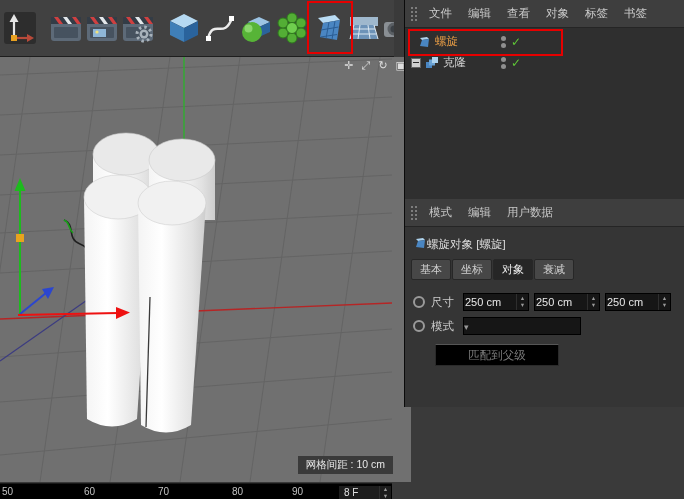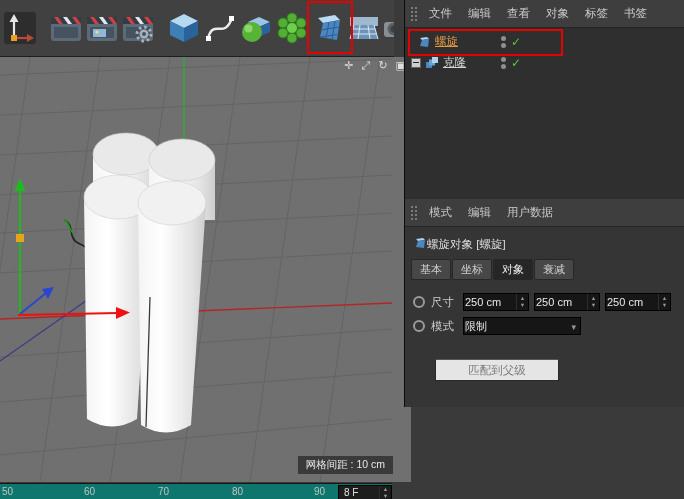--- a/index.html
+++ b/index.html
@@ -19,38 +19,38 @@
   #scene{position:absolute;left:0;top:0;}
   .vp-nav{position:absolute;top:1px;right:5px;display:flex;gap:8px;}
   .vp-nav span{color:#dedede;font-size:11px;line-height:14px;}
   .nav-pan::before{content:"✛";}
   .nav-orbit::before{content:"↻";}
   .nav-zoom::before{content:"⤢";}
   .nav-max::before{content:"▣";}
   .grid-label{position:absolute;right:18px;bottom:8px;background:#3a3a3a;color:#e8e8e8;
               font-size:10.5px;padding:2px 8px;}
   
-  #ruler{position:absolute;left:0;top:483px;width:392px;height:16px;background:#0f766e;
+  #ruler{position:absolute;left:0;top:483px;width:392px;height:16px;background:#000000;
          border-top:1px solid #181818;}
   .tick{position:absolute;top:2px;color:#c2c2c2;font-size:10px;}
   .frame-field{position:absolute;left:338px;top:1px;width:52px;height:13px;background:#1d1d1d;
                border:1px solid #000;display:flex;align-items:center;color:#e2e2e2;font-size:10px;}
   .frame-field .val{flex:1;padding-left:5px;}
   
   #right-panel{position:absolute;left:404px;top:0;width:292px;height:407px;background:#343434;
                border-left:1px solid #0b0b0b;display:flex;flex-direction:column;box-sizing:border-box;}
   .panel-menu{height:27px;flex:0 0 27px;background:#3e3e3e;border-bottom:1px solid #252525;
               display:flex;align-items:center;padding-left:5px;}
   .menu-item{color:#c9c9c9;font-size:11.5px;padding:0 8px;}
   .grip{width:8px;height:15px;margin-right:3px;
         background-image:radial-gradient(#7d7d7d 1px, transparent 1.3px);background-size:4px 4px;}
   #om-body{flex:0 0 168px;background:#2f2f2f;position:relative;padding-top:3px;}
   .om-row{height:21px;display:flex;align-items:center;position:relative;font-size:11.5px;}
   .om-icon{display:flex;margin-right:4px;flex:0 0 auto;}
-  .om-label{color:#d6d6d6;text-decoration:underline;}
+  .om-label{color:#d6d6d6;}
   .om-label.selected{color:#e39a45;}
   .om-marks{position:absolute;left:96px;display:flex;align-items:center;gap:5px;}
   .vis-dots{display:flex;flex-direction:column;gap:2px;}
   .vis-dots i{width:5px;height:5px;border-radius:50%;background:#8f8f8f;}
   .check::before{content:"✓";color:#5fc837;font-size:12px;font-weight:bold;}
   .expand{width:8px;height:8px;background:#cfcfcf;border:1px solid #636363;margin:0 4px 0 6px;position:relative;flex:0 0 auto;}
   .expand::after{content:"";position:absolute;left:1px;right:1px;top:3px;height:1px;background:#2a2a2a;}
   .connector{width:10px;height:14px;border-left:1px dotted #979797;border-bottom:1px dotted #979797;
              margin:-7px 4px 7px 24px;flex:0 0 auto;}
   .mograph-tag{position:absolute;left:127px;top:4px;width:15px;height:13px;}
@@ -73,21 +73,21 @@
   .num-field{display:flex;align-items:center;background:#161616;border:1px solid #000;height:18px;
              width:66px;margin-right:5px;box-sizing:border-box;}
   .num-field .val,.dropdown .val{flex:1;color:#e8e8e8;font-size:11px;padding-left:1px;white-space:nowrap;overflow:hidden;}
   .spin{display:flex;flex-direction:column;align-items:center;justify-content:center;width:11px;
         align-self:stretch;border-left:1px solid #2e2e2e;flex:0 0 auto;}
   .spin::before{content:"▲";font-size:5.5px;color:#9a9a9a;line-height:7px;}
   .spin::after{content:"▼";font-size:5.5px;color:#9a9a9a;line-height:7px;}
   .dropdown{display:flex;align-items:center;background:#161616;border:1px solid #000;height:18px;
             width:118px;box-sizing:border-box;}
   .dd-arrow::before{content:"▾";color:#999;font-size:9px;padding-right:4px;}
-  .fit-btn{margin:24px 0 0 30px;width:122px;height:20px;background:#e5e5e5;border:1px solid #2a2a2a;
+  .fit-btn{margin:9px 0 0 30px;width:122px;height:20px;background:#000000;border:1px solid #2a2a2a;
            border-top-color:#565656;color:#7c7c7c;font-size:11.5px;display:flex;align-items:center;
            justify-content:center;}
 </style>
 </head>
 <body>
 
 <div id="app">
 
   <div id="toolbar">
     <div class="tb-icon gap-s">
@@ -262,21 +262,21 @@
       <span class="nav-max"></span>
     </div>
     <div class="grid-label">网格间距 : 10 cm</div>
   </div>
 
   <div id="ruler">
     <span class="tick" style="left:2px">50</span>
     <span class="tick" style="left:84px">60</span>
     <span class="tick" style="left:158px">70</span>
     <span class="tick" style="left:232px">80</span>
-    <span class="tick" style="left:314px">90</span>
+    <span class="tick" style="left:292px">90</span>
     <div class="frame-field">
       <span class="val">8 F</span>
       <span class="spin"></span>
     </div>
   </div>
 
   <div id="right-panel">
 
     <div class="panel-menu">
       <span class="grip"></span>
@@ -364,21 +364,20 @@
         <span class="num-field">
           <span class="val">250 cm</span>
           <span class="spin"></span>
         </span>
       </div>
 
       <div class="am-row">
         <span class="kf"></span>
         <span class="f-label">模式</span>
         <span class="dropdown">
-          <span class="val">限制</span>
           <span class="dd-arrow"></span>
         </span>
       </div>
 
 
       <div class="fit-btn">匹配到父级</div>
     </div>
   </div>
 </div>
 

